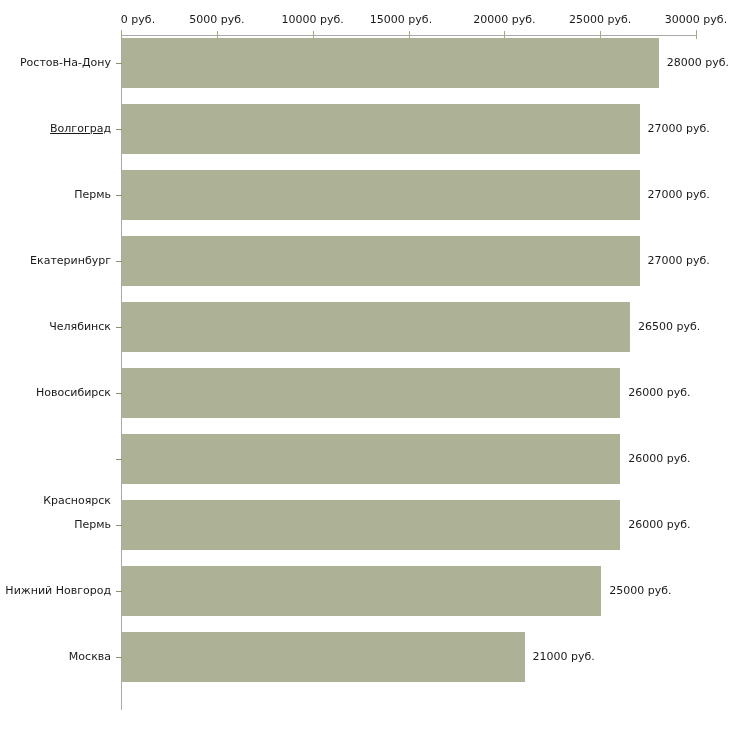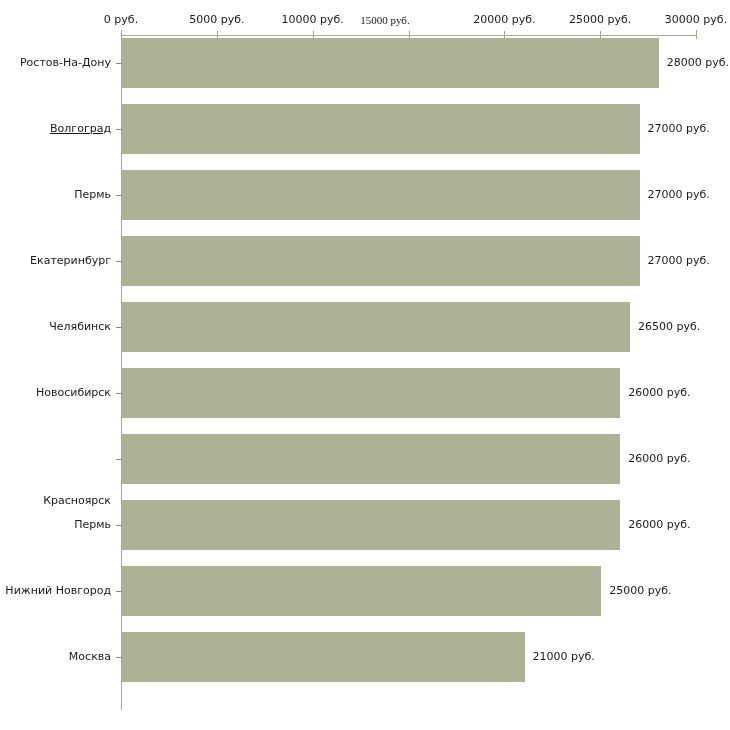--- a/index.html
+++ b/index.html
@@ -107,27 +107,27 @@
 
 <div id="chart-root">
 
   <div class="axis-line"></div>
   <div class="axis-line-cap left"></div>
   <div class="axis-line-cap right"></div>
   <div class="y-axis-line"></div>
 
   <div id="xticks-layer">
       <div class="tick" style="left: 121px;"></div>
-      <div class="tick-label" style="left: 121px;">0 руб.</div>
+      <div class="tick-label" style="left: 138px;">0 руб.</div>
       <div class="tick" style="left: 216.833px;"></div>
       <div class="tick-label" style="left: 216.833px;">5000 руб.</div>
       <div class="tick" style="left: 312.667px;"></div>
       <div class="tick-label" style="left: 312.667px;">10000 руб.</div>
       <div class="tick" style="left: 408.5px;"></div>
-      <div class="tick-label" style="left: 385px; font-family: Liberation Serif, serif;">15000 руб.</div>
+      <div class="tick-label" style="left: 401px;">15000 руб.</div>
       <div class="tick" style="left: 504.333px;"></div>
       <div class="tick-label" style="left: 504.333px;">20000 руб.</div>
       <div class="tick" style="left: 600.167px;"></div>
       <div class="tick-label" style="left: 600.167px;">25000 руб.</div>
       <div class="tick" style="left: 696px;"></div>
       <div class="tick-label" style="left: 696px;">30000 руб.</div>
     </div>
   <div id="cats-layer">
       <div class="cat-tick" style="top: 63px;"></div>
       <div class="cat-label" style="top: 63px;">Ростов-На-Дону</div>

